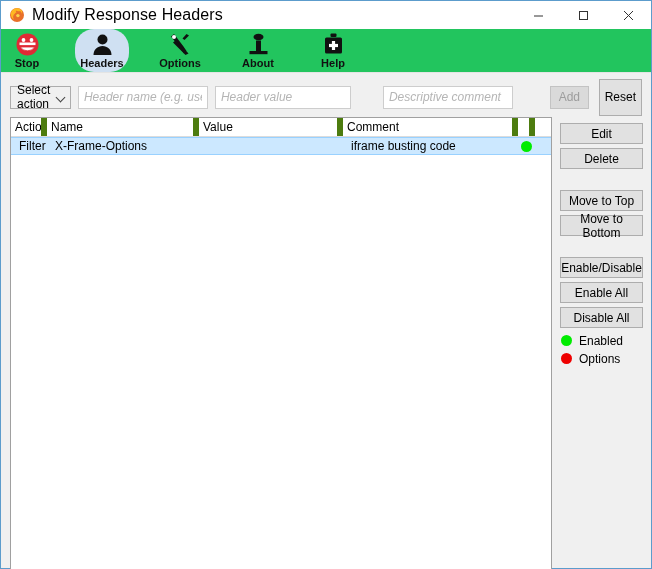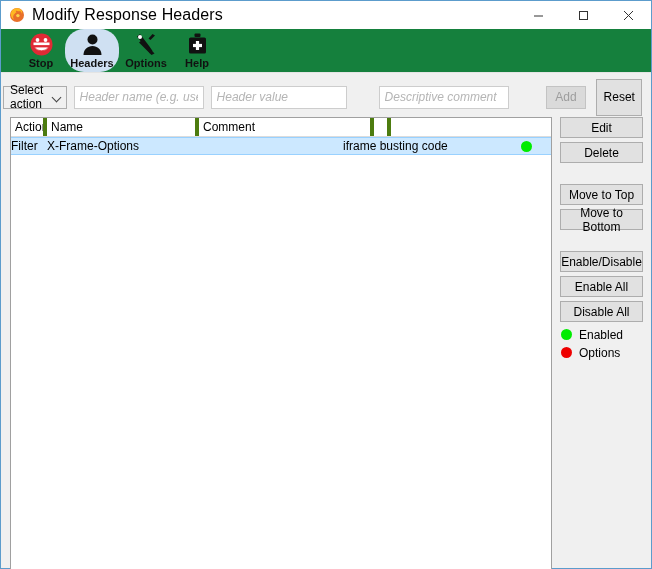--- a/index.html
+++ b/index.html
@@ -68,26 +68,27 @@
     border: none;
     padding: 0;
     cursor: default;
   }
   .win-btn svg { display: block; }
 
   
   .toolbar {
     height: 44px;
     min-height: 44px;
-    background: #15803d;
+    background: #22c55e;
     display: flex;
     align-items: flex-start;
-    padding-left: 16px;
+    padding-left: 2px;
     border-bottom: 1px solid #e4e4e4;
     box-sizing: border-box;
+    gap: 24px;
   }
   .tool-item {
     width: 48px;
     height: 43px;
     display: flex;
     flex-direction: column;
     align-items: center;
     justify-content: flex-start;
     padding-top: 2px;
     box-sizing: border-box;
@@ -117,21 +118,21 @@
   
   .client {
     flex: 1 1 auto;
     background: #f0f0f0;
     position: relative;
   }
 
   
   .entry-row {
     position: absolute;
-    left: 2px;
+    left: 9px;
     top: 12px;
     right: 9px;
     height: 24px;
     display: flex;
     align-items: center;
   }
   .select-action {
     width: 89px;
     height: 23px;
     box-sizing: border-box;
@@ -225,21 +226,21 @@
     background: #ffffff;
     border-bottom: 1px solid #dcdcdc;
     box-sizing: border-box;
   }
   .hcell {
     font-size: 12px;
     color: #000;
     line-height: 18px;
     padding-left: 4px;
     box-sizing: border-box;
-    border-right: 4px solid #4d7c0f;
+    border-right: 6px solid #4d7c0f;
     overflow: hidden;
     white-space: nowrap;
     cursor: default;
   }
   .c-action { width: 36px; }
   .c-name   { width: 152px; }
   .c-value  { width: 144px; }
   .c-comment{ width: 175px; }
   .c-x1     { width: 17px; }
   .c-x2     { width: 15px; border-right: none; }
@@ -253,21 +254,21 @@
   }
   .list-row.selected {
     background: #cce8ff;
     border-top: 1px solid #99d1ff;
     border-bottom: 1px solid #99d1ff;
   }
   .cell {
     font-size: 12px;
     color: #000;
     line-height: 16px;
-    padding-left: 0;
+    padding-left: 8px;
     box-sizing: border-box;
     overflow: hidden;
     white-space: nowrap;
   }
   .statuscell {
     display: flex;
     align-items: center;
     justify-content: center;
     padding-left: 0;
   }
@@ -275,21 +276,21 @@
     width: 11px;
     height: 11px;
     border-radius: 50%;
     display: inline-block;
   }
 
   
   .side {
     position: absolute;
     left: 559px;
-    top: 44px;
+    top: 50px;
     width: 83px;
   }
   .side .btn {
     width: 83px;
     height: 21px;
     margin-bottom: 4px;
   }
   .gap-a { height: 17px; }
   .gap-b { height: 17px; }
 
@@ -371,20 +372,30 @@
         <svg width="25" height="25" viewBox="0 0 25 25">
           <path d="M3 4.5 L6 2 L15.5 14.5 L18.5 19 L16 21.5 L12.5 16.5 Z" fill="#111"></path>
           <path d="M21 3.5 L16.5 8 L14.5 6.5 L18.5 2 Z" fill="#111"></path>
           <path d="M20.5 21.5 L8 8 L5 10.5 L17.5 23 Z" fill="#111"></path>
           <circle cx="6" cy="5" r="2" fill="#fff"></circle>
         </svg>
       </div>
       <div class="tool-label">Options</div>
     </div>
 
+    <div class="tool-item wide">
+      <div class="tool-glyph">
+        <svg width="25" height="25" viewBox="0 0 25 25">
+          <ellipse cx="12.5" cy="5" rx="5" ry="3.3" fill="#111"></ellipse>
+          <rect x="10" y="8.5" width="5" height="11" fill="#111"></rect>
+          <rect x="3.5" y="19" width="18" height="3.2" fill="#111"></rect>
+        </svg>
+      </div>
+      <div class="tool-label">About</div>
+    </div>
 
     <div class="tool-item">
       <div class="tool-glyph">
         <svg width="25" height="25" viewBox="0 0 25 25">
           <rect x="9.5" y="1.5" width="6" height="3.5" rx="1" fill="#111"></rect>
           <rect x="4" y="5.5" width="17" height="16" rx="1.6" fill="#111"></rect>
           <rect x="10.9" y="9" width="3.2" height="9" fill="#fff"></rect>
           <rect x="8" y="11.9" width="9" height="3.2" fill="#fff"></rect>
         </svg>
       </div>
@@ -410,20 +421,21 @@
 
       <button id="btn-add" class="btn disabled">Add</button>
 
       <button id="btn-reset" class="btn">Reset</button>
     </div>
 
     <div class="list-panel">
       <div class="list-head">
         <div class="hcell c-action">Action</div>
         <div class="hcell c-name">Name</div>
+        <div class="hcell c-value">Value</div>
         <div class="hcell c-comment">Comment</div>
         <div class="hcell c-x1"></div>
         <div class="hcell c-x2"></div>
       </div>
 
       <div class="list-row selected">
         <div class="cell c-action">Filter</div>
         <div class="cell c-name">X-Frame-Options</div>
         <div class="cell c-value"></div>
         <div class="cell c-comment">iframe busting code</div>

